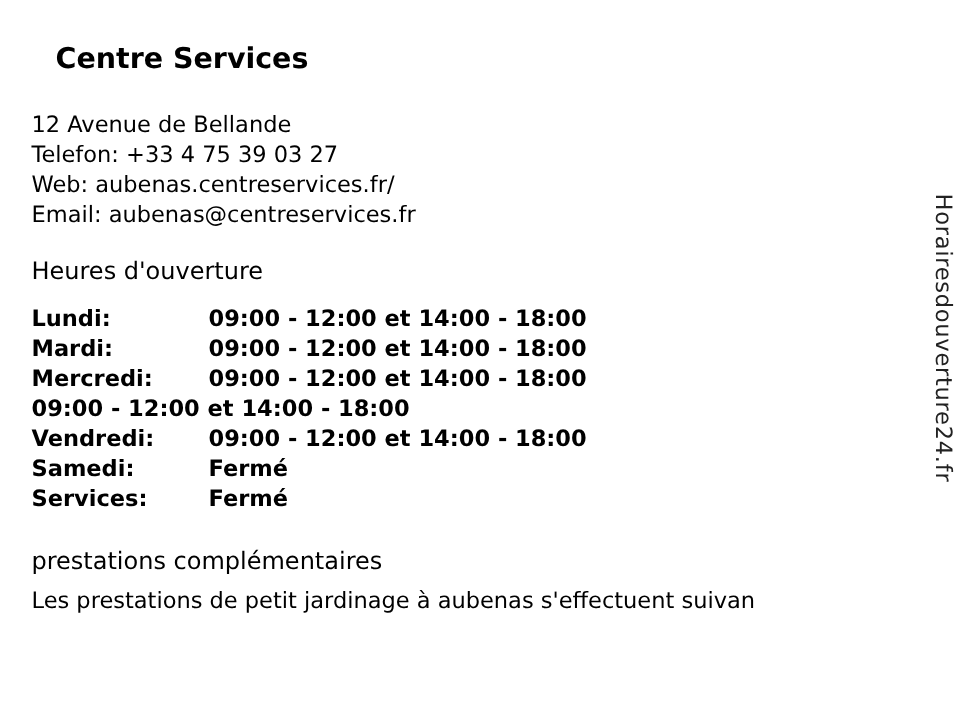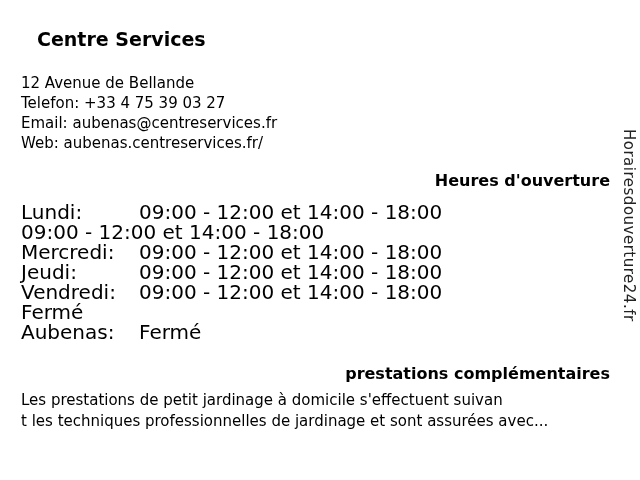--- a/index.html
+++ b/index.html
@@ -24,32 +24,32 @@
     margin: 16px;
     line-height: 1.2;
   }
   .contact {
     margin-top: 22px;
     font-size: 15px;
     line-height: 20px;
   }
   .section-title {
     font-size: 16px;
-    font-weight: bold;
+    font-weight: normal;
     margin: 18px 0 0 0;
     line-height: 1.2;
-    text-align: right;
   }
   .section-title.info-title {
     margin-top: 22px;
   }
   .hours {
     margin-top: 12px;
-    font-size: 20px;
+    font-size: 15px;
     line-height: 20px;
+    font-weight: bold;
   }
   .hours-row {
     display: flex;
   }
   .hours-day {
     width: 118px;
     flex: none;
   }
   .info-text {
     margin-top: 7px;
@@ -71,57 +71,57 @@
 </head>
 <body>
 
 <div class="page">
 
   <h1 class="business-name">Centre Services</h1>
 
   <div class="contact">
     <div class="contact-line">12 Avenue de Bellande</div>
     <div class="contact-line">Telefon: +33 4 75 39 03 27</div>
+    <div class="contact-line">Web: aubenas.centreservices.fr/</div>
     <div class="contact-line">Email: aubenas@centreservices.fr</div>
-    <div class="contact-line">Web: aubenas.centreservices.fr/</div>
   </div>
 
   <h2 class="section-title">Heures d'ouverture</h2>
 
   <div class="hours">
     <div class="hours-row">
       <span class="hours-day">Lundi:</span>
       <span class="hours-times">09:00 - 12:00 et 14:00 - 18:00</span>
     </div>
     <div class="hours-row">
+      <span class="hours-day">Mardi:</span>
       <span class="hours-times">09:00 - 12:00 et 14:00 - 18:00</span>
     </div>
     <div class="hours-row">
       <span class="hours-day">Mercredi:</span>
       <span class="hours-times">09:00 - 12:00 et 14:00 - 18:00</span>
     </div>
     <div class="hours-row">
-      <span class="hours-day">Jeudi:</span>
       <span class="hours-times">09:00 - 12:00 et 14:00 - 18:00</span>
     </div>
     <div class="hours-row">
       <span class="hours-day">Vendredi:</span>
       <span class="hours-times">09:00 - 12:00 et 14:00 - 18:00</span>
     </div>
     <div class="hours-row">
+      <span class="hours-day">Samedi:</span>
       <span class="hours-times">Fermé</span>
     </div>
     <div class="hours-row">
-      <span class="hours-day">Aubenas:</span>
+      <span class="hours-day">Services:</span>
       <span class="hours-times">Fermé</span>
     </div>
   </div>
 
   <h2 class="section-title info-title">prestations complémentaires</h2>
 
   <div class="info-text">
-    <div class="info-line">Les prestations de petit jardinage à domicile s'effectuent suivan</div>
-    <div class="info-line">t les techniques professionnelles de jardinage et sont assurées avec...</div>
+    <div class="info-line">Les prestations de petit jardinage à aubenas s'effectuent suivan</div>
   </div>
 
 </div>
 
 <div class="watermark">Horairesdouverture24.fr</div>
 
 </body></html>

